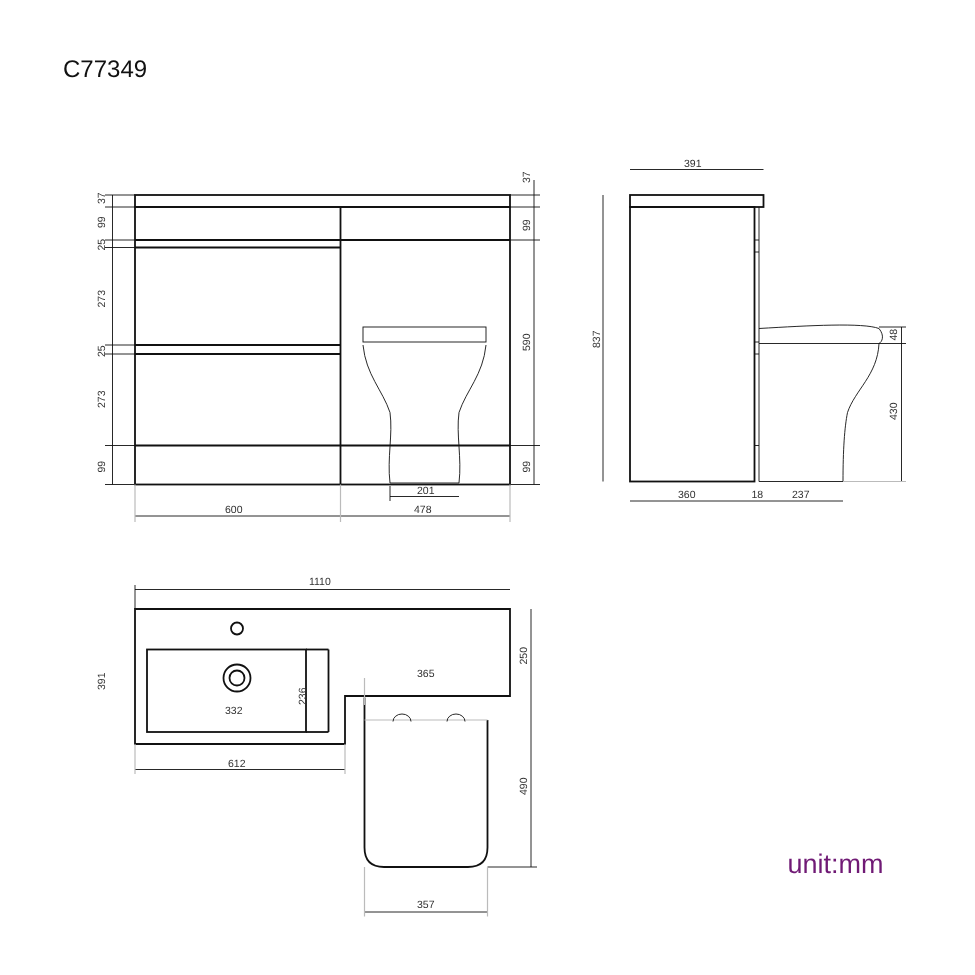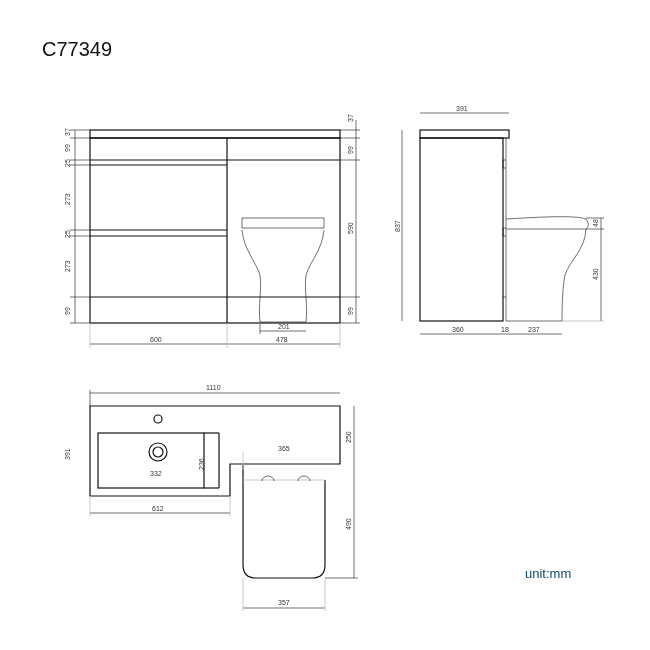--- a/index.html
+++ b/index.html
@@ -1,18 +1,18 @@
 <!DOCTYPE html>
 <html><head>
   <meta charset="utf-8">
   <style>
     html, body { margin: 0; padding: 0; background: #ffffff; }
     body { width: 650px; height: 650px; position: relative; overflow: hidden; font-family: "Liberation Sans", sans-serif; }
-    .code { position: absolute; left: 42px; top: 38px; font-size: 20px; color: #111; }
-    .unit { position: absolute; left: 525px; top: 566px; font-size: 13px; color: #0c4a6e; }
+    .code { position: absolute; left: 42px; top: 38px; font-size: 16px; color: #111; }
+    .unit { position: absolute; left: 525px; top: 566px; font-size: 18px; color: #701a75; }
     svg { position: absolute; left: 0; top: 0; }
     .ln { stroke: #111; stroke-width: 1.2; fill: none; }
     .th { stroke: #111; stroke-width: 0.6; fill: none; }
     .gr { stroke: #bbb; stroke-width: 0.8; fill: none; }
     .dim { font-family: "Liberation Sans", sans-serif; font-size: 7px; fill: #333; }
   </style>
 </head>
 <body>
 
 <div class="code">C77349</div>

